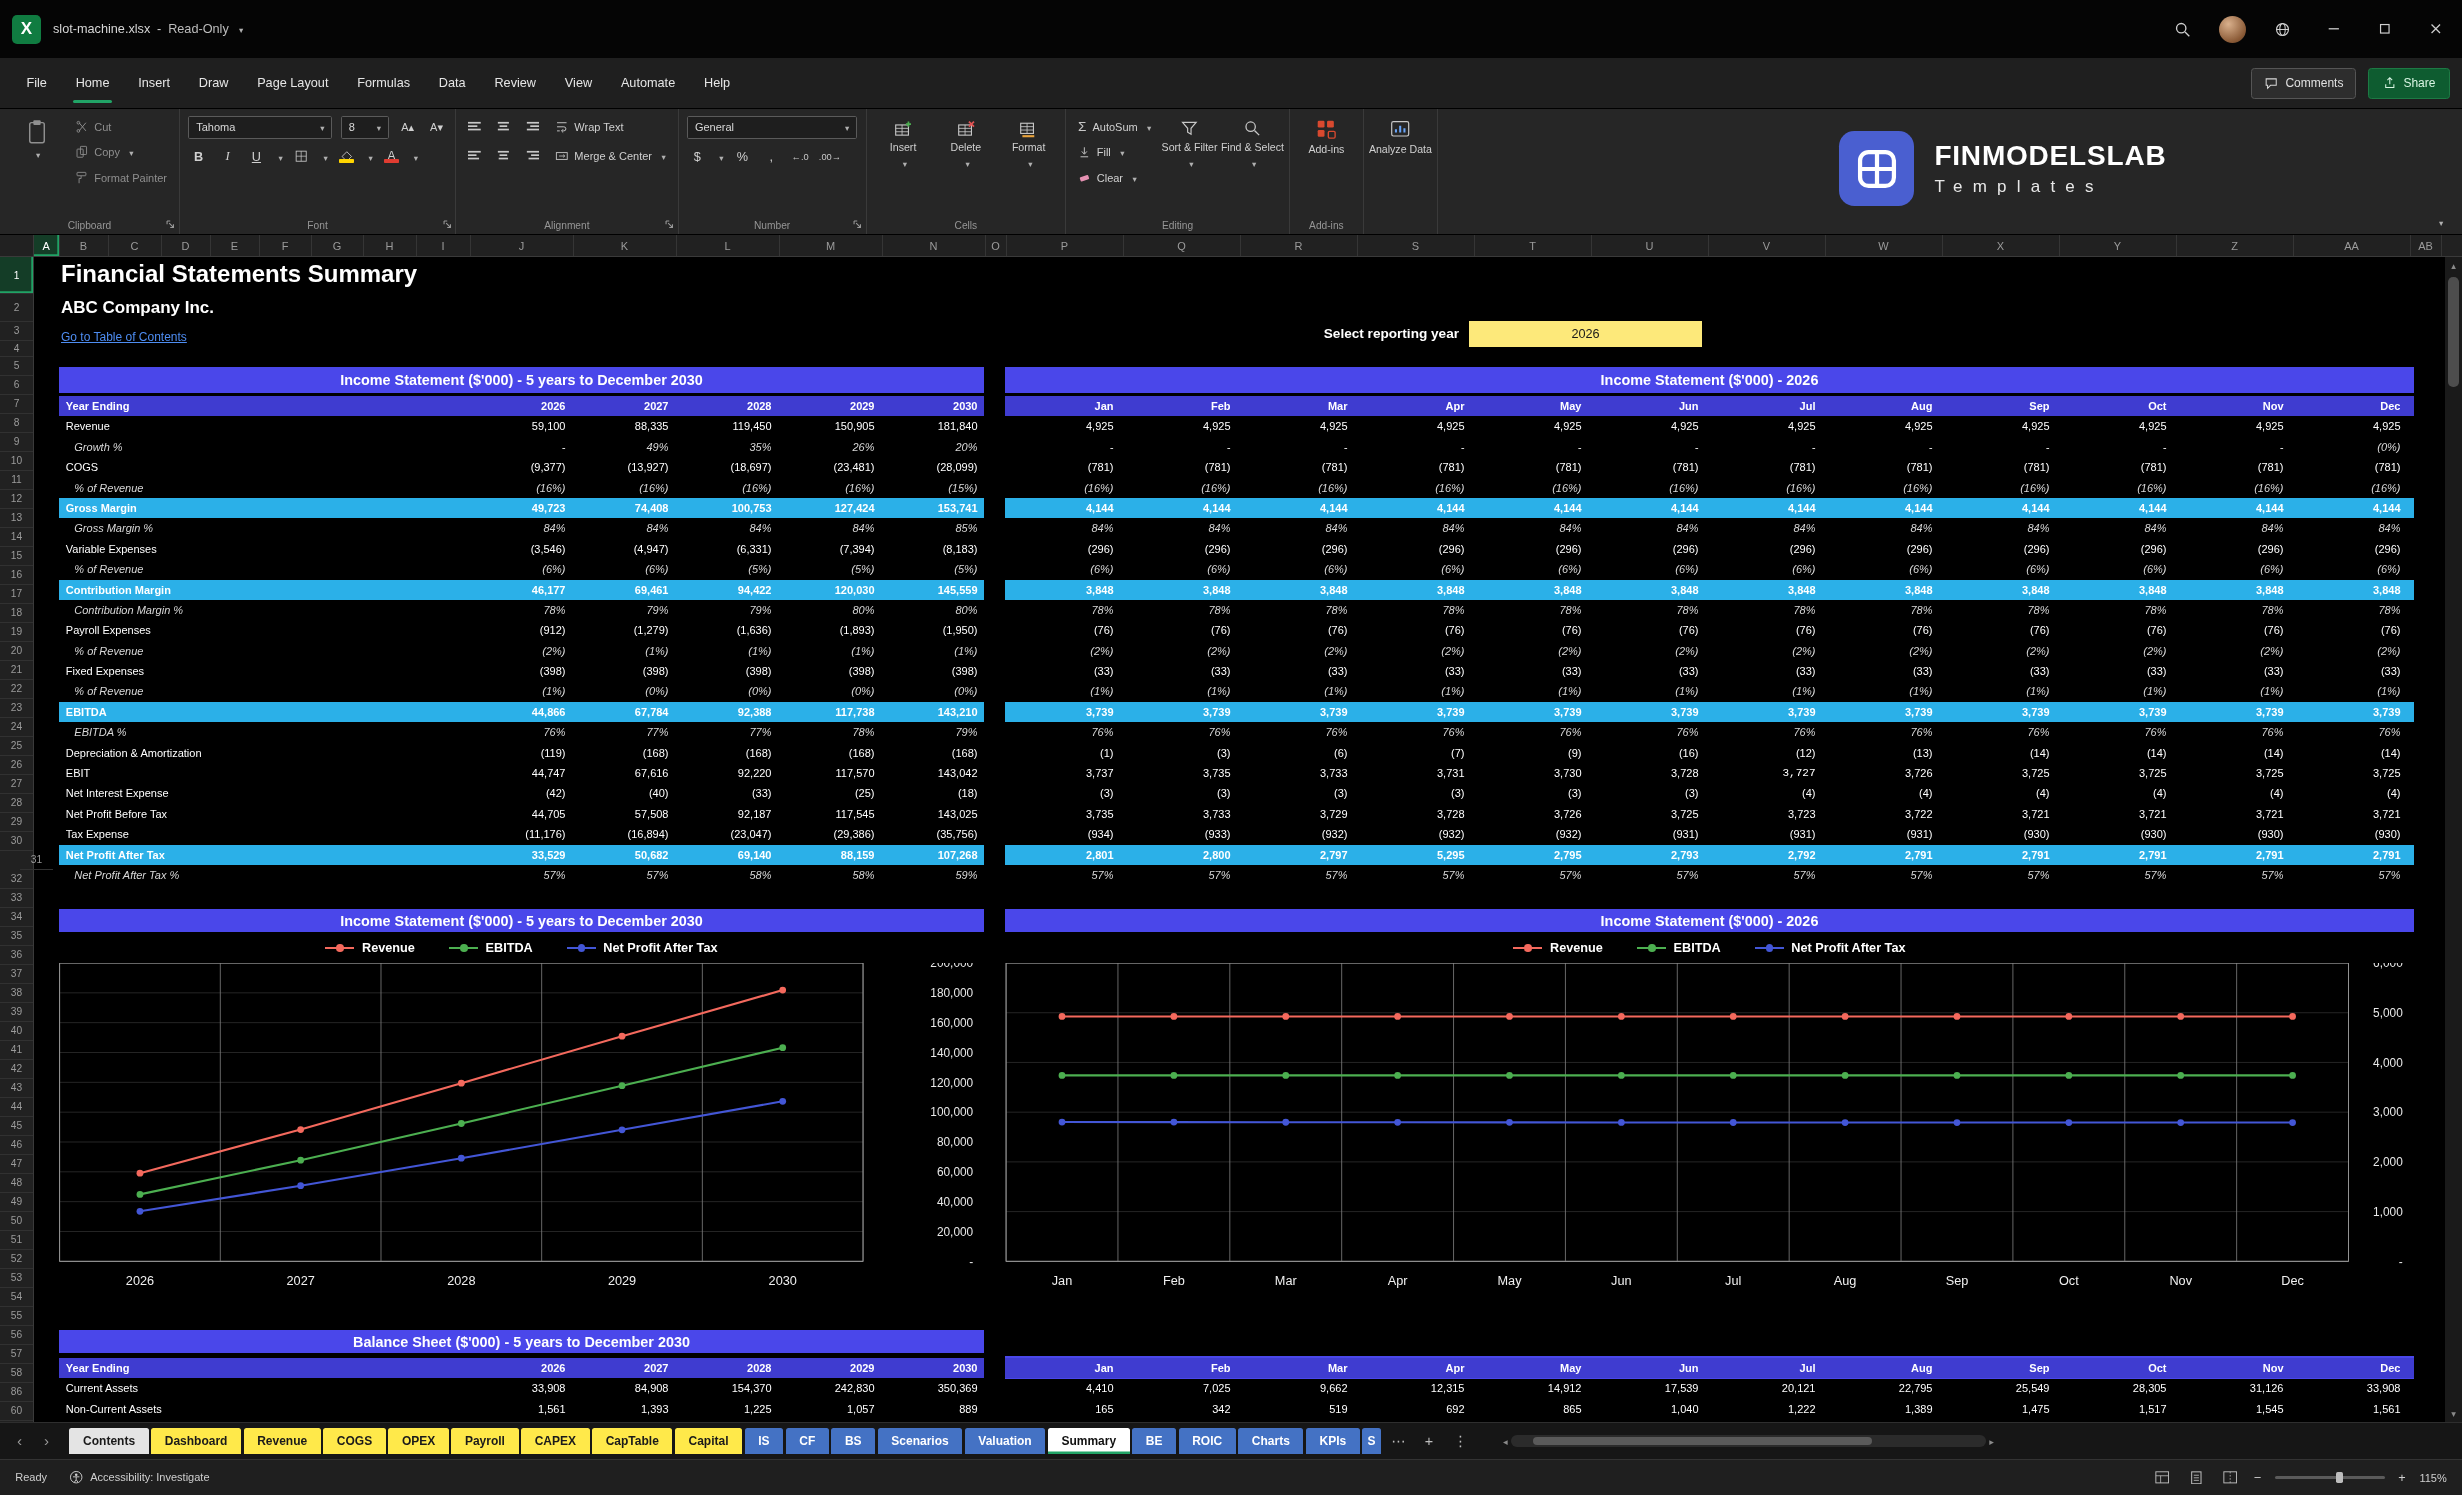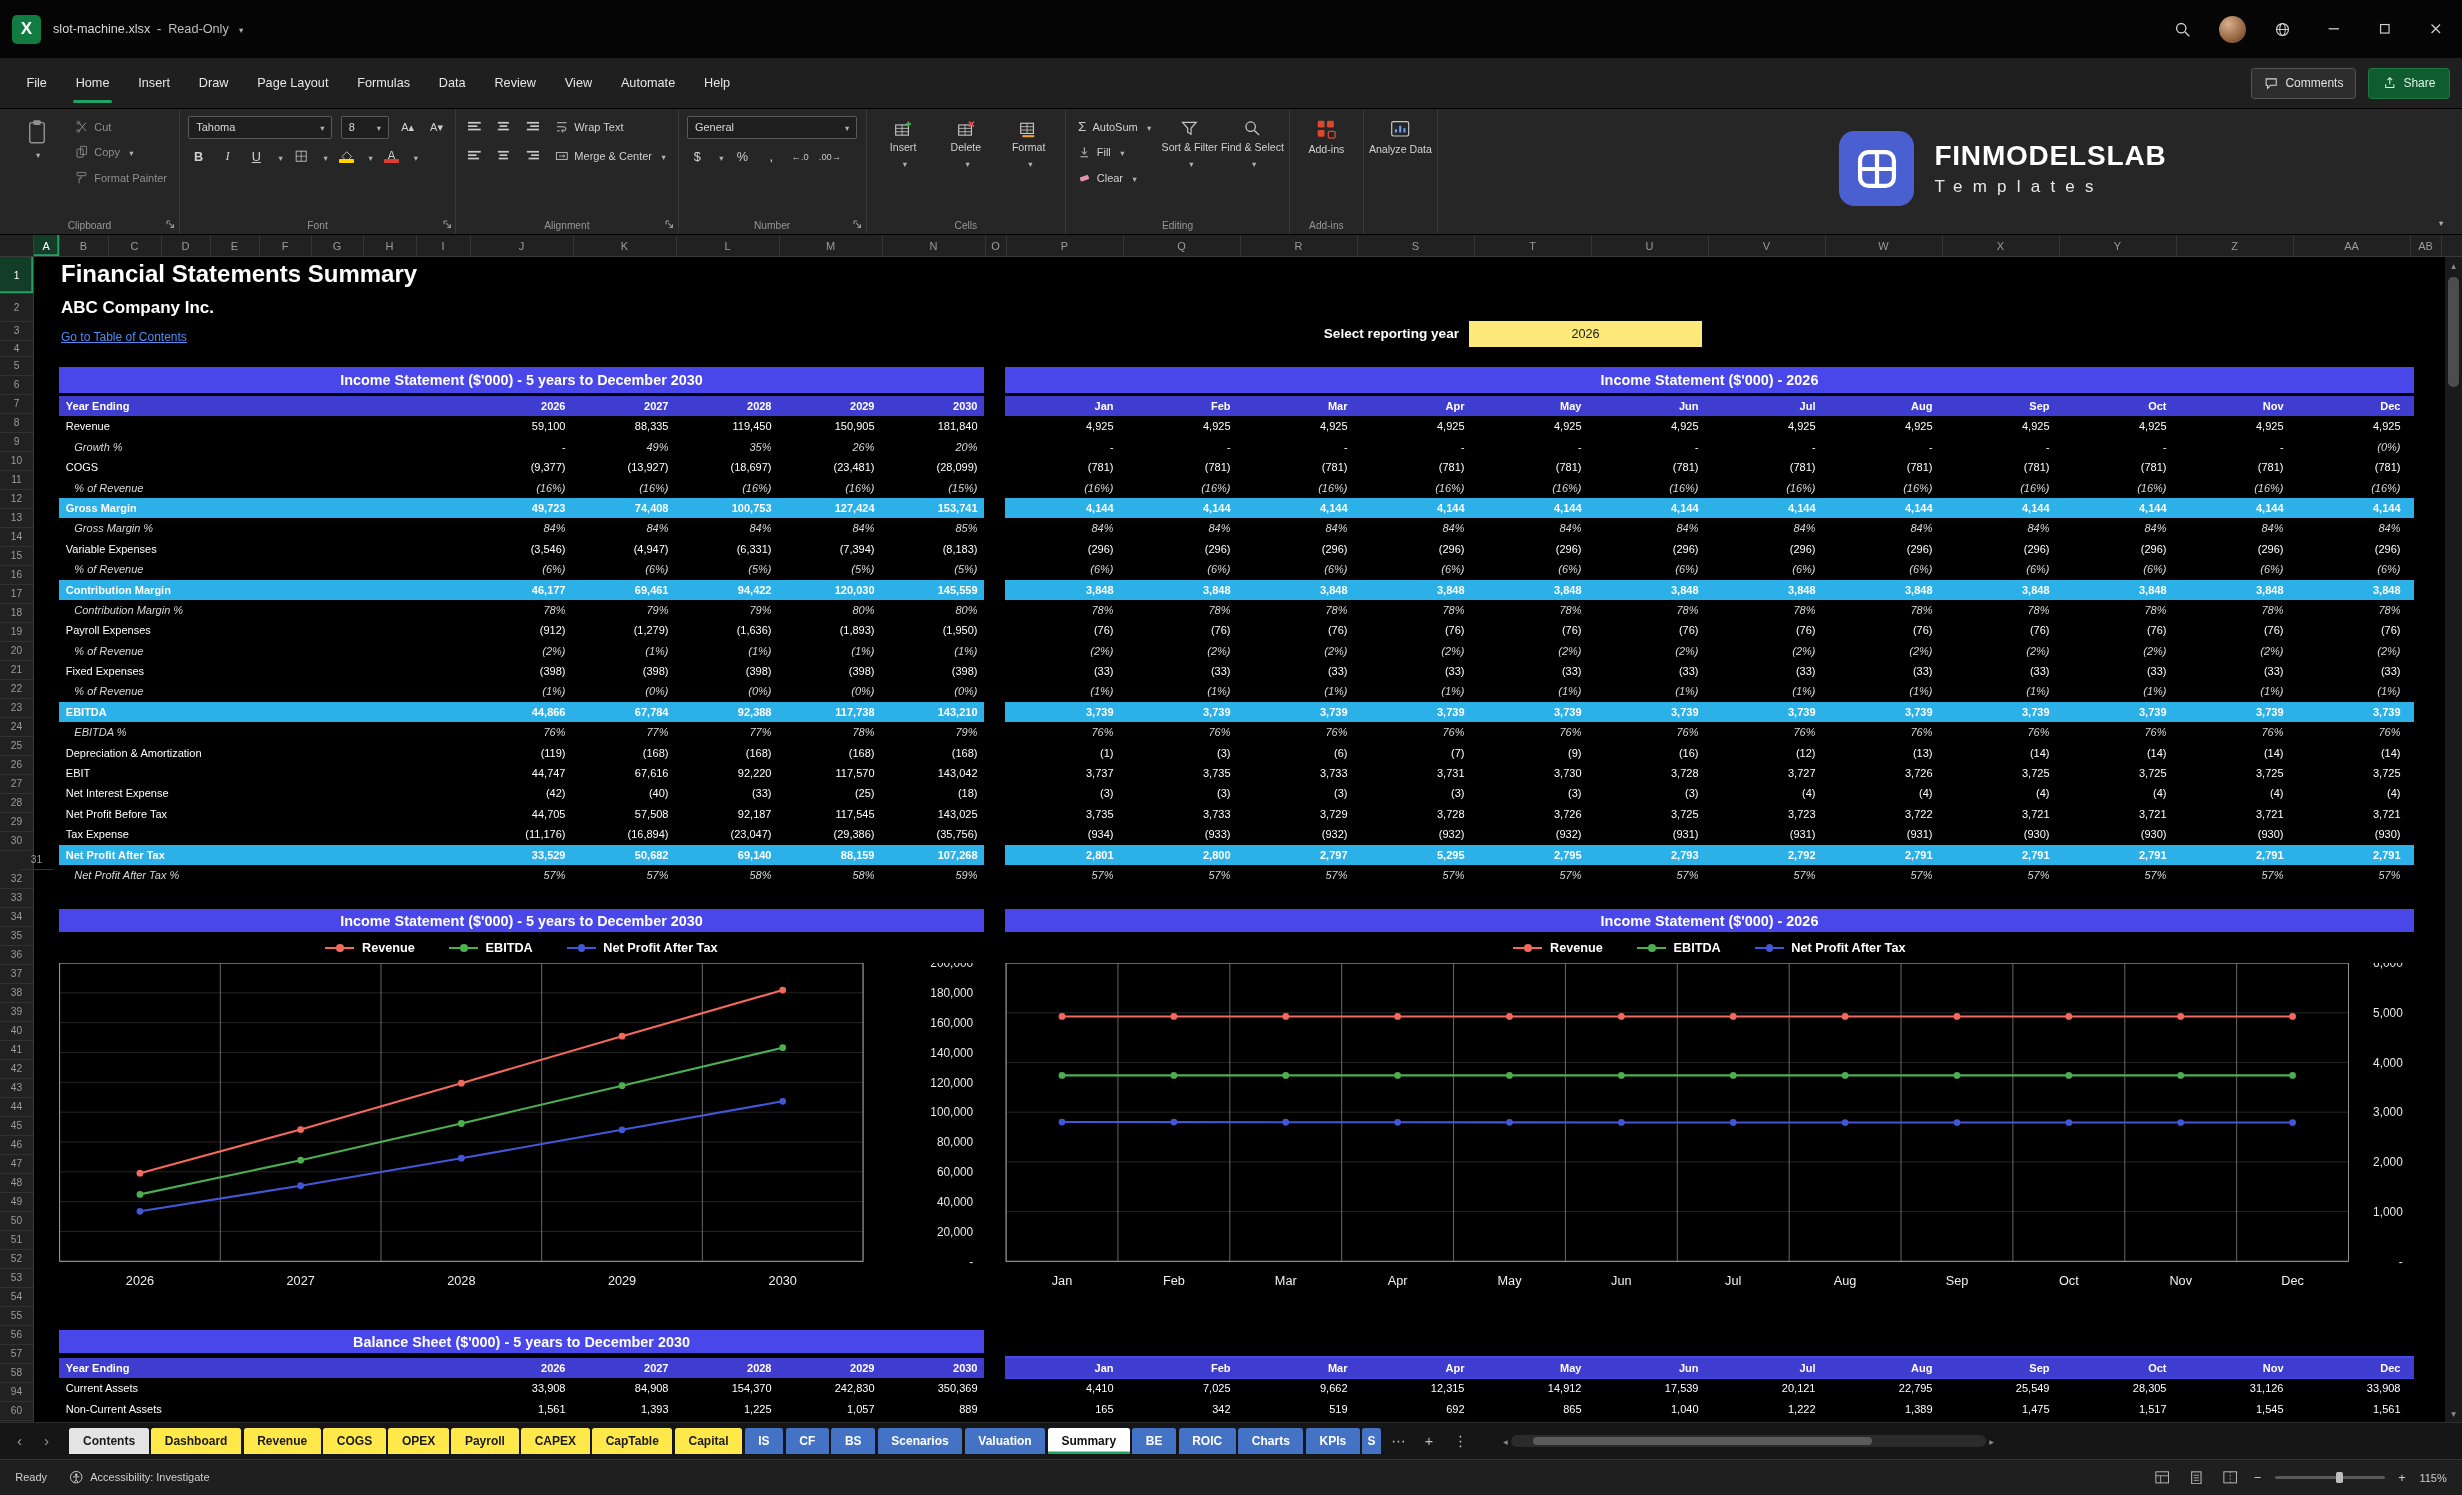--- a/index.html
+++ b/index.html
@@ -586,21 +586,21 @@
       <div class="rowh" style="height: 19px;">49</div>
       <div class="rowh" style="height: 19px;">50</div>
       <div class="rowh" style="height: 19px;">51</div>
       <div class="rowh" style="height: 19px;">52</div>
       <div class="rowh" style="height: 19px;">53</div>
       <div class="rowh" style="height: 19px;">54</div>
       <div class="rowh" style="height: 19px;">55</div>
       <div class="rowh" style="height: 19px;">56</div>
       <div class="rowh" style="height: 19px;">57</div>
       <div class="rowh" style="height: 19px;">58</div>
-      <div class="rowh" style="height: 19px;">94</div>
+      <div class="rowh" style="height: 19px;">86</div>
       <div class="rowh" style="height: 19px;">60</div>
     </div>
 
   <div class="abs sheet-title" style="left:61px;top:3.4px">Financial Statements Summary</div>
   <div class="abs company" style="left:61px;top:41px">ABC Company Inc.</div>
   <div class="abs toc" style="left:61px;top:73px">Go to Table of Contents</div>
   <div class="abs sel-label" style="left:1171px;top:64px;width:288px;height:25.5px;line-height:25.5px">Select reporting year</div>
   <div class="abs sel-cell" style="left:1469px;top:64px;width:233px;height:25.5px">2026</div>
 
   <div class="abs tbl-header" style="left:59px;top:110px;width:925px;height:25.5px">Income Statement ($'000) - 5 years to December 2030</div>
@@ -1052,21 +1052,21 @@
         <div class="tc vc" style="width: 117px;">(14)</div>
         <div class="tc vc" style="width: 117px;">(14)</div>
       </div>
       <div class="trow normal">
         <div class="tc vc" style="width: 117px;">3,737</div>
         <div class="tc vc" style="width: 117px;">3,735</div>
         <div class="tc vc" style="width: 117px;">3,733</div>
         <div class="tc vc" style="width: 117px;">3,731</div>
         <div class="tc vc" style="width: 117px;">3,730</div>
         <div class="tc vc" style="width: 117px;">3,728</div>
-        <div class="tc vc" style="width: 117px;">3,727</div>
+        <div class="tc vc" style="width: 117px; font-family: Liberation Mono, monospace;">3,727</div>
         <div class="tc vc" style="width: 117px;">3,726</div>
         <div class="tc vc" style="width: 117px;">3,725</div>
         <div class="tc vc" style="width: 117px;">3,725</div>
         <div class="tc vc" style="width: 117px;">3,725</div>
         <div class="tc vc" style="width: 117px;">3,725</div>
       </div>
       <div class="trow normal">
         <div class="tc vc" style="width: 117px;">(3)</div>
         <div class="tc vc" style="width: 117px;">(3)</div>
         <div class="tc vc" style="width: 117px;">(3)</div>

